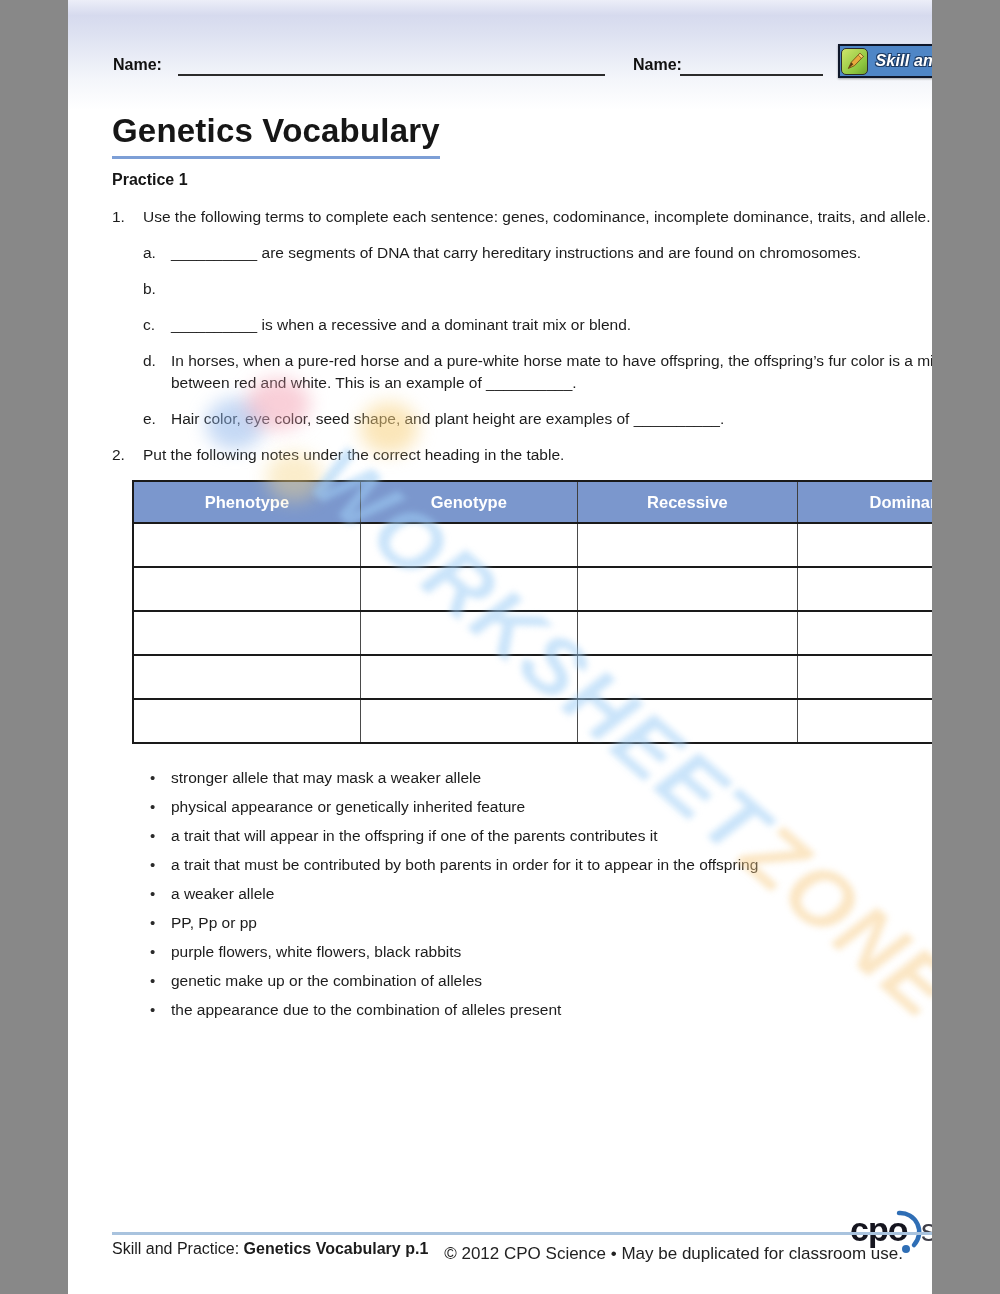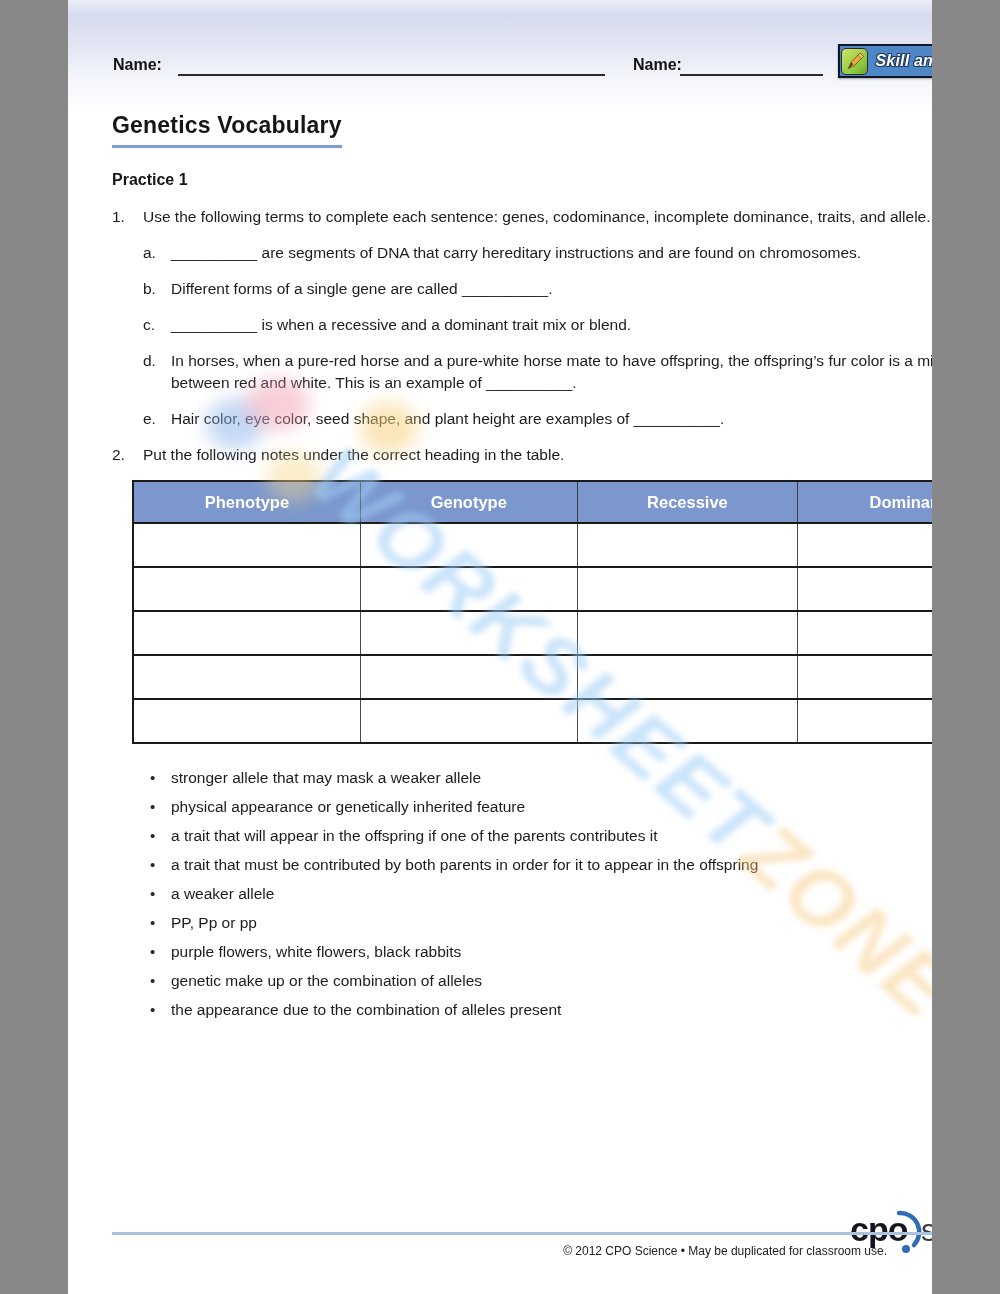--- a/index.html
+++ b/index.html
@@ -30,21 +30,21 @@
     flex:0 0 auto;
   }
   .badge-text {
     flex:1; text-align:center; color:#ffffff; font-weight:bold; font-style:italic;
     font-size:16px; letter-spacing:.2px;
     text-shadow:1px 1px 0 #1d3c66, -1px -1px 0 #1d3c66, 1px -1px 0 #1d3c66, -1px 1px 0 #1d3c66;
     white-space:nowrap; padding-right:3px;
   }
   
   .title {
-    position:absolute; left:44px; top:112px; font-size:23px; font-weight:bold;
+    position:absolute; left:44px; top:112px; font-size:33px; font-weight:bold;
     color:#161616; letter-spacing:.2px; border-bottom:3px solid #7d9fd6; padding-bottom:6px;
     display:inline-block;
   }
   .practice { position:absolute; left:44px; top:171px; font-size:16px; font-weight:bold; color:#161616; }
   
   .content { position:absolute; left:44px; top:206px; width:911px; font-size:15.5px; line-height:22px; }
   .qrow { display:flex; margin-bottom:14px; }
   .qnum { width:31px; flex:0 0 auto; }
   .qtext { flex:1; }
   .subrow { display:flex; margin-bottom:14px; padding-left:31px; }
@@ -76,21 +76,21 @@
     position:absolute; left:287px; top:428px; transform:rotate(41deg); transform-origin:0 0;
     font-size:84px; font-weight:800; letter-spacing:3px; white-space:nowrap;
     filter:blur(3px); font-style:italic;
   }
   .wm-word1 { color:rgba(158,205,245,.55); }
   .wm-word2 { color:rgba(248,206,138,.5); }
   
   .footer-line { position:absolute; left:44px; width:911px; top:1232px; height:3px; background:#a9c3de; }
   .footer-left { position:absolute; left:44px; top:1240px; font-size:16px; color:#1c1c1c; }
   .footer-left b { font-weight:bold; }
-  .footer-right { position:absolute; right:45px; top:1244px; font-size:12px; color:#222; }
+  .footer-right { position:absolute; right:29px; top:1244px; font-size:17px; color:#222; }
   .cpo-logo { position:absolute; left:782px; top:1188px;margin-top:20px; }
 </style>
 </head>
 <body>
 
 <div class="page">
   <div class="top-gradient"></div>
 
   <span class="hdr-label" style="left:45px; top:56px;">Name:</span>
   <span class="fill-line" style="left:110px; top:74px; width:427px;"></span>
@@ -117,21 +117,20 @@
       <span class="qnum">1.</span>
       <span class="qtext">Use the following terms to complete each sentence: genes, codominance, incomplete dominance, traits, and allele.</span>
     </div>
 
     <div class="subrow">
       <span class="subletter">a.</span>
       <span class="subtext">__________ are segments of DNA that carry hereditary instructions and are found on chromosomes.</span>
     </div>
     <div class="subrow">
       <span class="subletter">b.</span>
-      <span class="subtext">Different forms of a single gene are called __________.</span>
     </div>
     <div class="subrow">
       <span class="subletter">c.</span>
       <span class="subtext">__________ is when a recessive and a dominant trait mix or blend.</span>
     </div>
     <div class="subrow">
       <span class="subletter">d.</span>
       <span class="subtext">In horses, when a pure-red horse and a pure-white horse mate to have offspring, the offspring’s fur color is a mixture between red and white. This is an example of __________.</span>
     </div>
     <div class="subrow">
@@ -212,14 +211,17 @@
 
   <div class="cpo-logo">
     <svg width="175" height="46" viewBox="0 0 175 46">
       <text x="0" y="33" font-family="Liberation Sans, sans-serif" font-size="34" font-weight="bold" letter-spacing="-1" fill="#15151f">cpo</text>
       <path d="M49 5 a 19 19 0 0 1 15 32" stroke="#2f6eb5" stroke-width="4.5" fill="none" stroke-linecap="round"></path>
       <circle cx="56" cy="41" r="4" fill="#2f6eb5"></circle>
       <text x="71" y="33" font-family="Liberation Sans, sans-serif" font-size="31" font-weight="400" fill="#3e3e48">science</text>
     </svg>
   </div>
   <div class="footer-line"></div>
+  <div class="footer-left">
+    <span>Skill and Practice: </span><b>Genetics Vocabulary p.1</b>
+  </div>
   <div class="footer-right">© 2012 CPO Science • May be duplicated for classroom use.</div>
 </div>
 
 </body></html>

